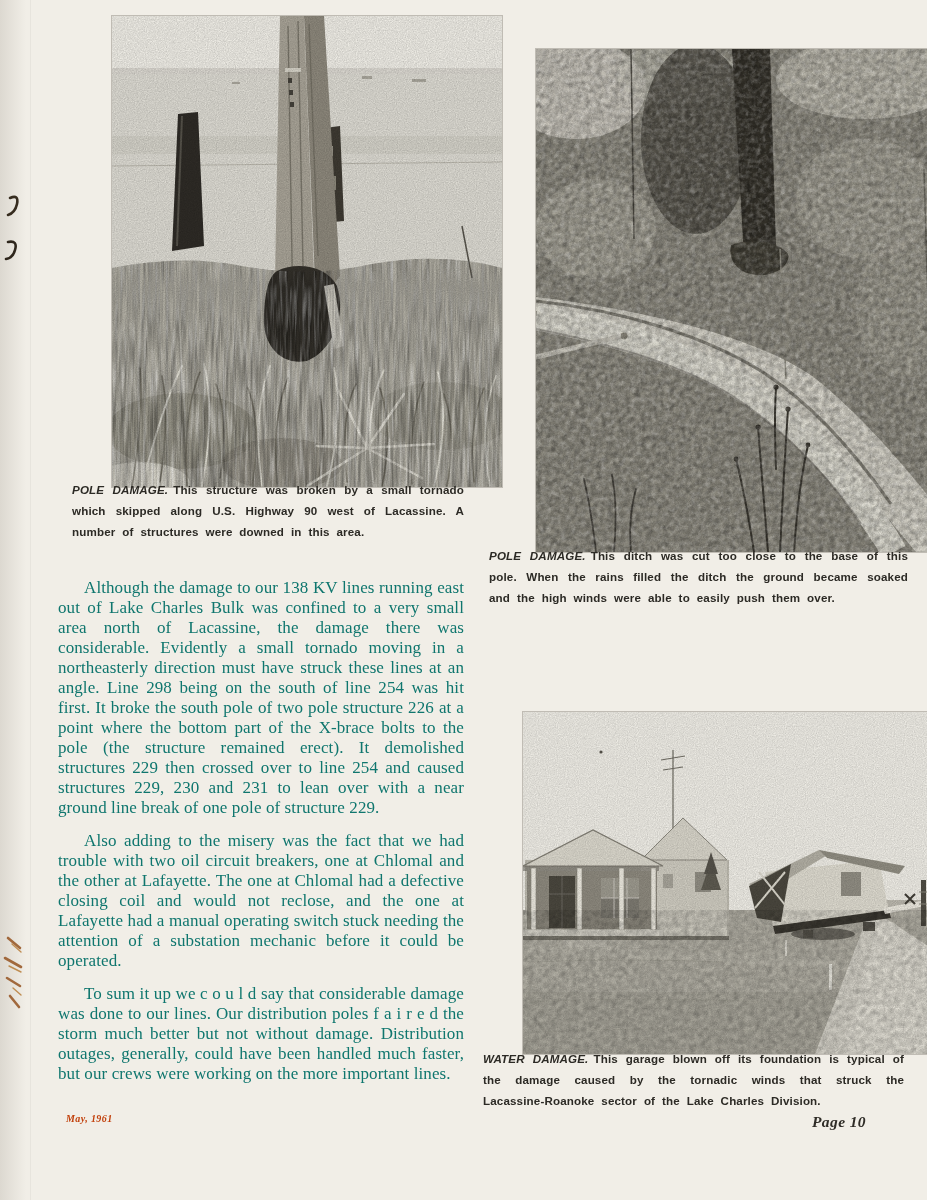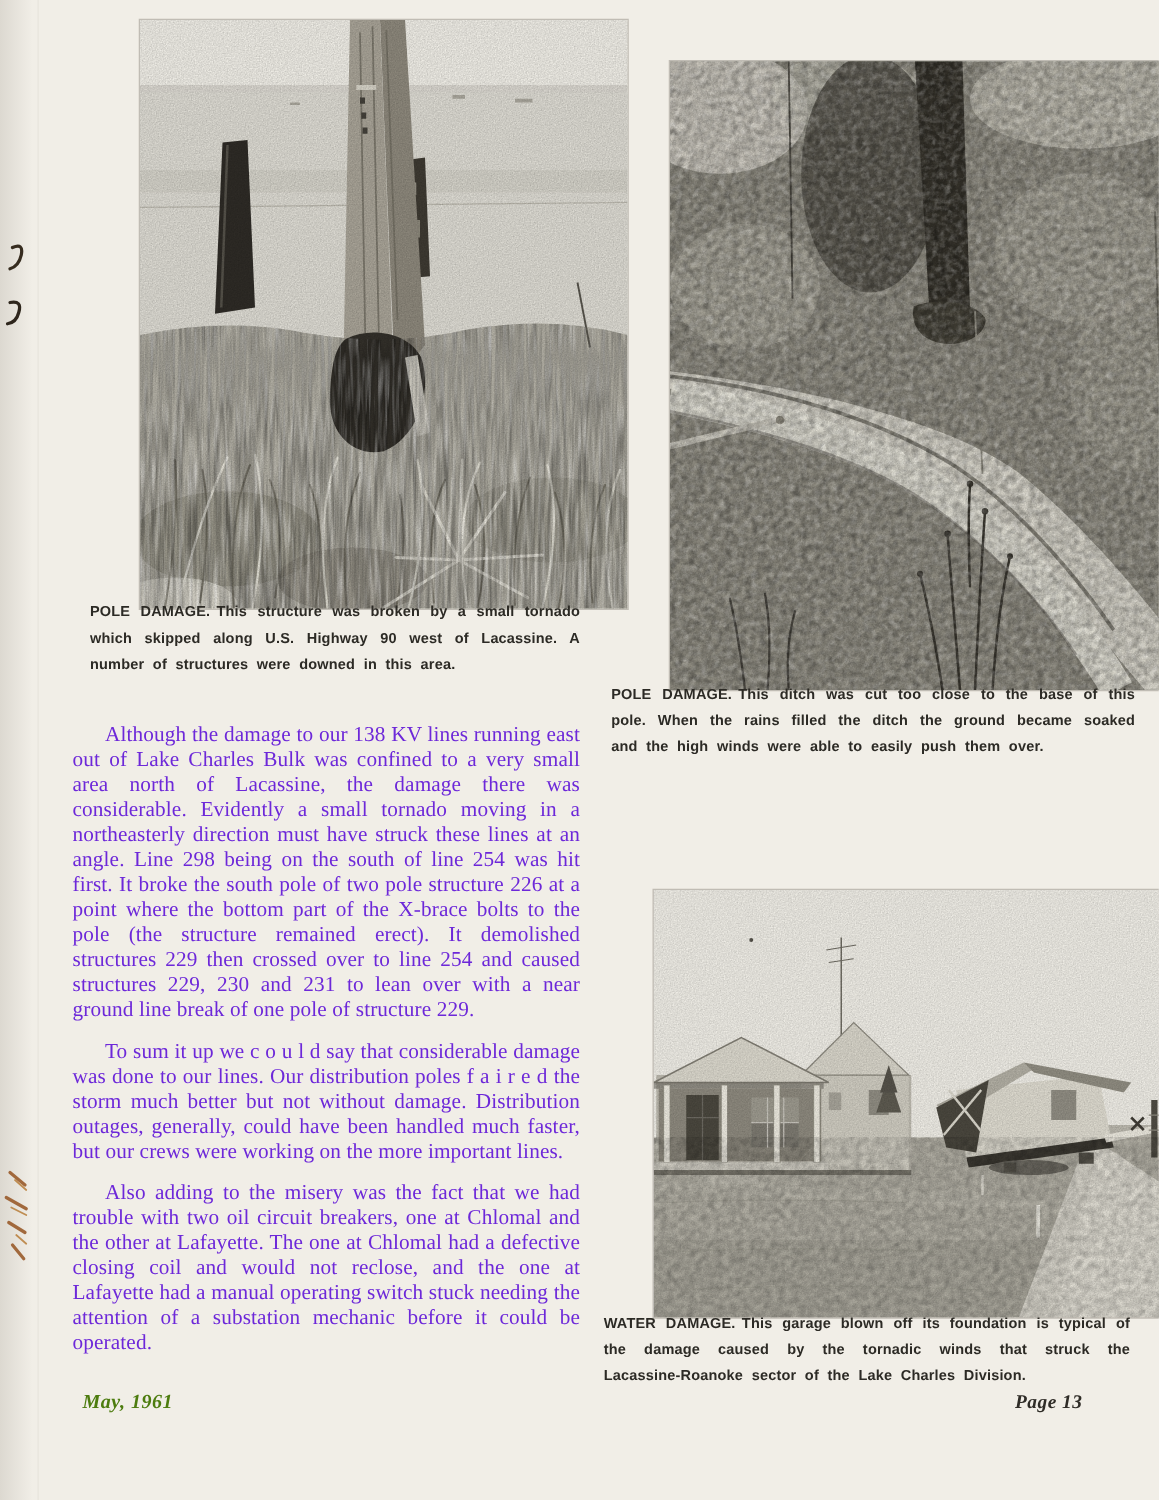--- a/index.html
+++ b/index.html
@@ -14,31 +14,31 @@
 
   .photo{position:absolute;box-shadow:0 0 0 1px rgba(80,74,62,.30);background:#d9d6cd;}
   .photo svg{display:block;}
 
   .caption{
     position:absolute;margin:0;
     font-family:"Liberation Sans",sans-serif;font-weight:700;
     font-size:11.6px;line-height:1.80;color:#2c2a25;
     text-align:justify;letter-spacing:.15px;word-spacing:3.5px;
   }
-  .caption .cap-label{margin-right:5px;}
+  .caption .cap-label{margin-right:5px;font-style:italic;}
 
   .article{
     position:absolute;left:58px;top:578px;width:406px;
-    color:#6d28d9;font-size:17px;line-height:20px;
+    color:#0f766e;font-size:17px;line-height:20px;
     text-align:justify;letter-spacing:.1px;
   }
   .article p{margin:0 0 13px 0;text-indent:26px;}
 
   .footer-left{position:absolute;left:66px;top:1113px;
-    font-weight:700;font-style:italic;font-size:16px;color:#4d7c0f;letter-spacing:.4px;text-align:right;}
+    font-weight:700;font-style:italic;font-size:10px;color:#c2410c;letter-spacing:.4px;text-align:right;}
   .footer-right{position:absolute;right:61px;top:1113px;
     font-weight:700;font-style:italic;font-size:15.5px;color:#2f2c27;letter-spacing:.4px;}
 
   .binding-marks{position:absolute;left:0;top:0;}
 </style>
 </head>
 <body>
 
 <svg width="0" height="0" style="position:absolute" aria-hidden="true">
   <defs>
@@ -276,18 +276,18 @@
     <rect width="427" height="342" filter="url(#grain)" opacity="0.16"></rect>
   </svg>
 </figure>
 
 <p class="caption" style="left:483px;top:1049px;width:421px">
   <strong class="cap-label">WATER DAMAGE.</strong><span>This garage blown off its foundation is typical of the damage caused by the tornadic winds that struck the Lacassine-Roanoke sector of the Lake Charles Division.</span>
 </p>
 
 <main class="article">
   <p>Although the damage to our 138 KV lines running east out of Lake Charles Bulk was confined to a very small area north of Lacassine, the damage there was considerable. Evidently a small tornado moving in a northeasterly direction must have struck these lines at an angle. Line 298 being on the south of line 254 was hit first. It broke the south pole of two pole structure 226 at a point where the bottom part of the X-brace bolts to the pole (the structure remained erect). It demolished structures 229 then crossed over to line 254 and caused structures 229, 230 and 231 to lean over with a near ground line break of one pole of structure 229.</p>
+  <p>Also adding to the misery was the fact that we had trouble with two oil circuit breakers, one at Chlomal and the other at Lafayette. The one at Chlomal had a defective closing coil and would not reclose, and the one at Lafayette had a manual operating switch stuck needing the attention of a substation mechanic before it could be operated.</p>
   <p>To sum it up we c o u l d say that considerable damage was done to our lines. Our distribution poles f a i r e d the storm much better but not without damage. Distribution outages, generally, could have been handled much faster, but our crews were working on the more important lines.</p>
-  <p>Also adding to the misery was the fact that we had trouble with two oil circuit breakers, one at Chlomal and the other at Lafayette. The one at Chlomal had a defective closing coil and would not reclose, and the one at Lafayette had a manual operating switch stuck needing the attention of a substation mechanic before it could be operated.</p>
 </main>
 
 <span class="footer-left">May, 1961</span>
-<span class="footer-right">Page 13</span>
+<span class="footer-right">Page 10</span>
 
 </body></html>

